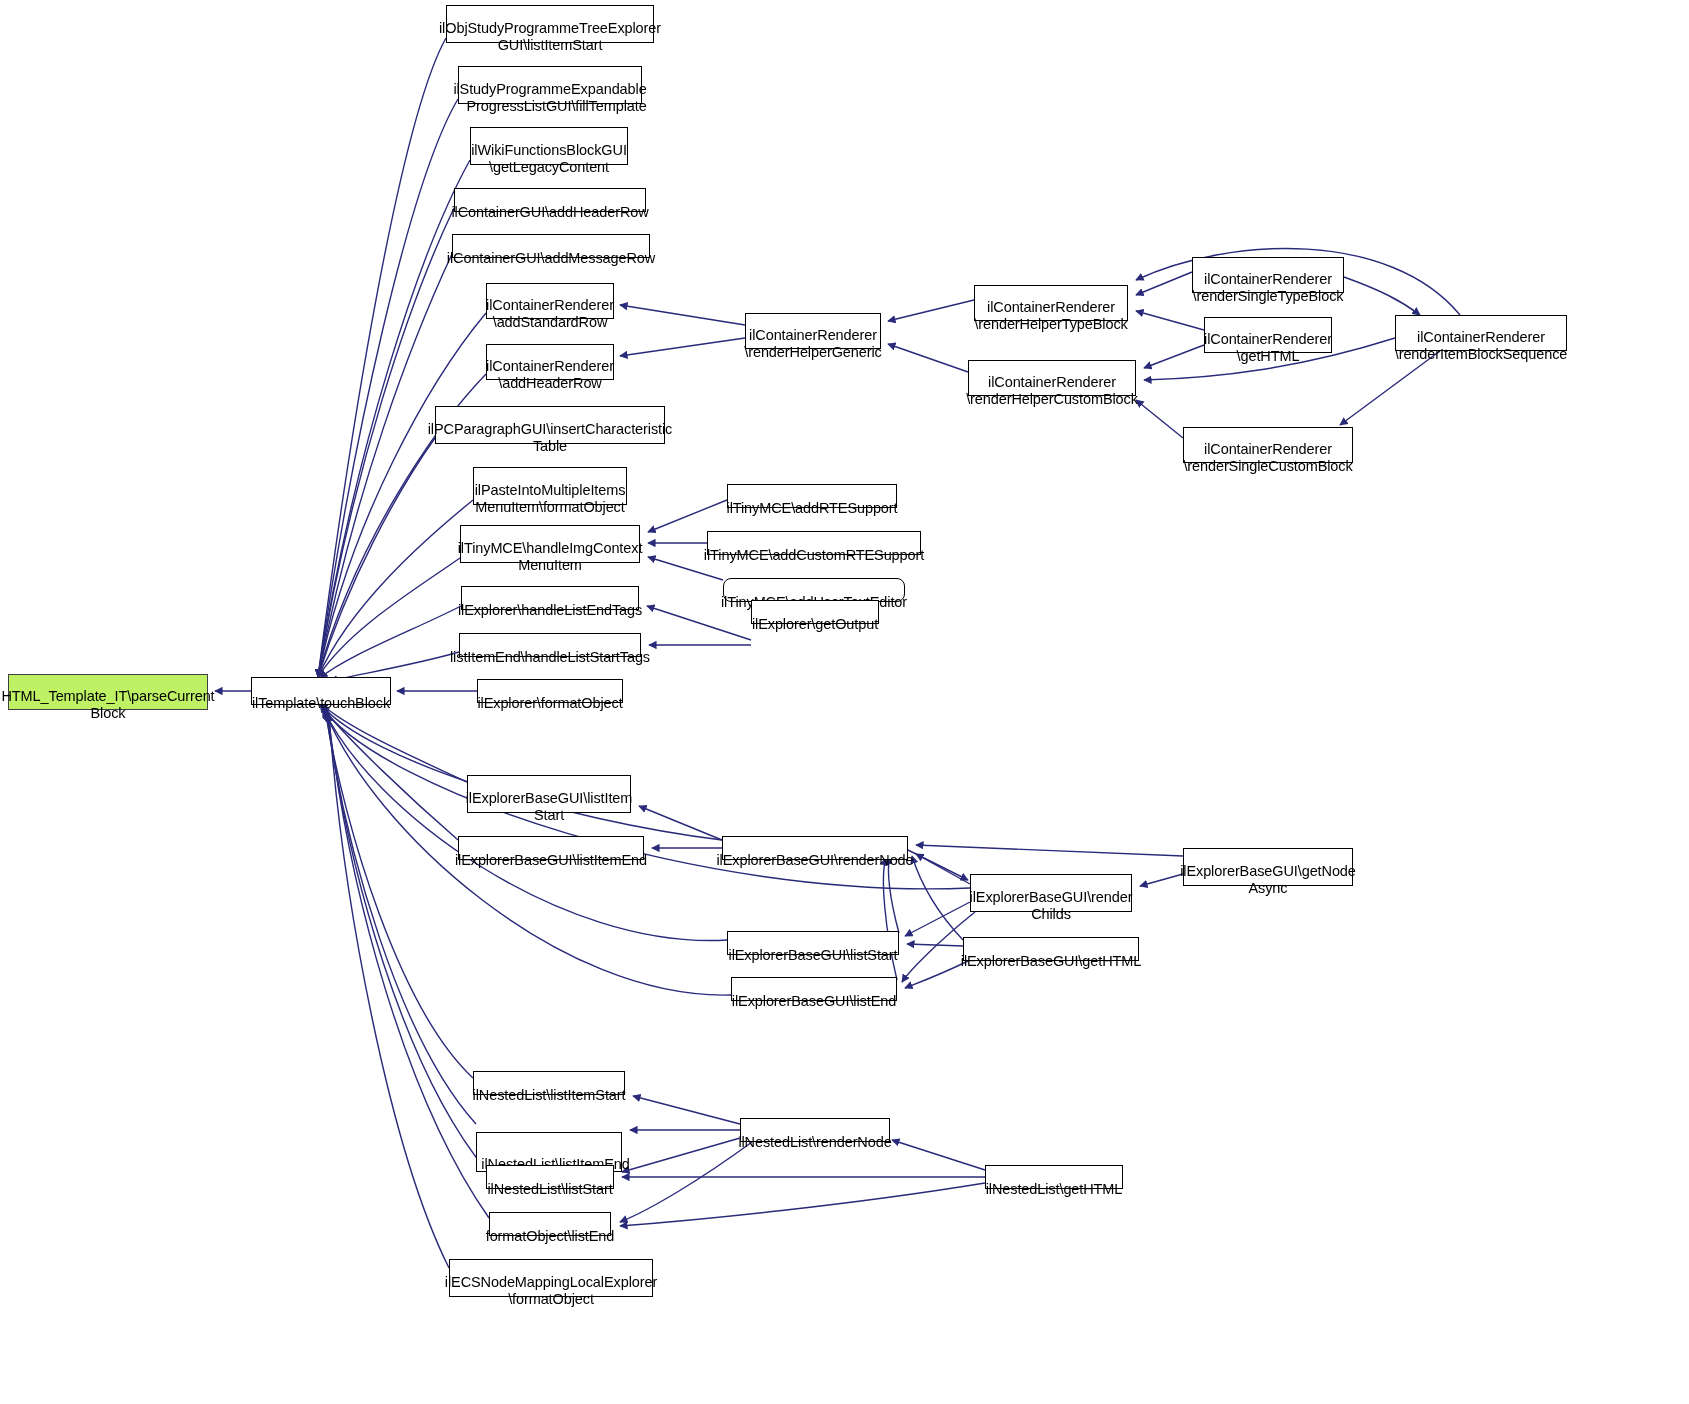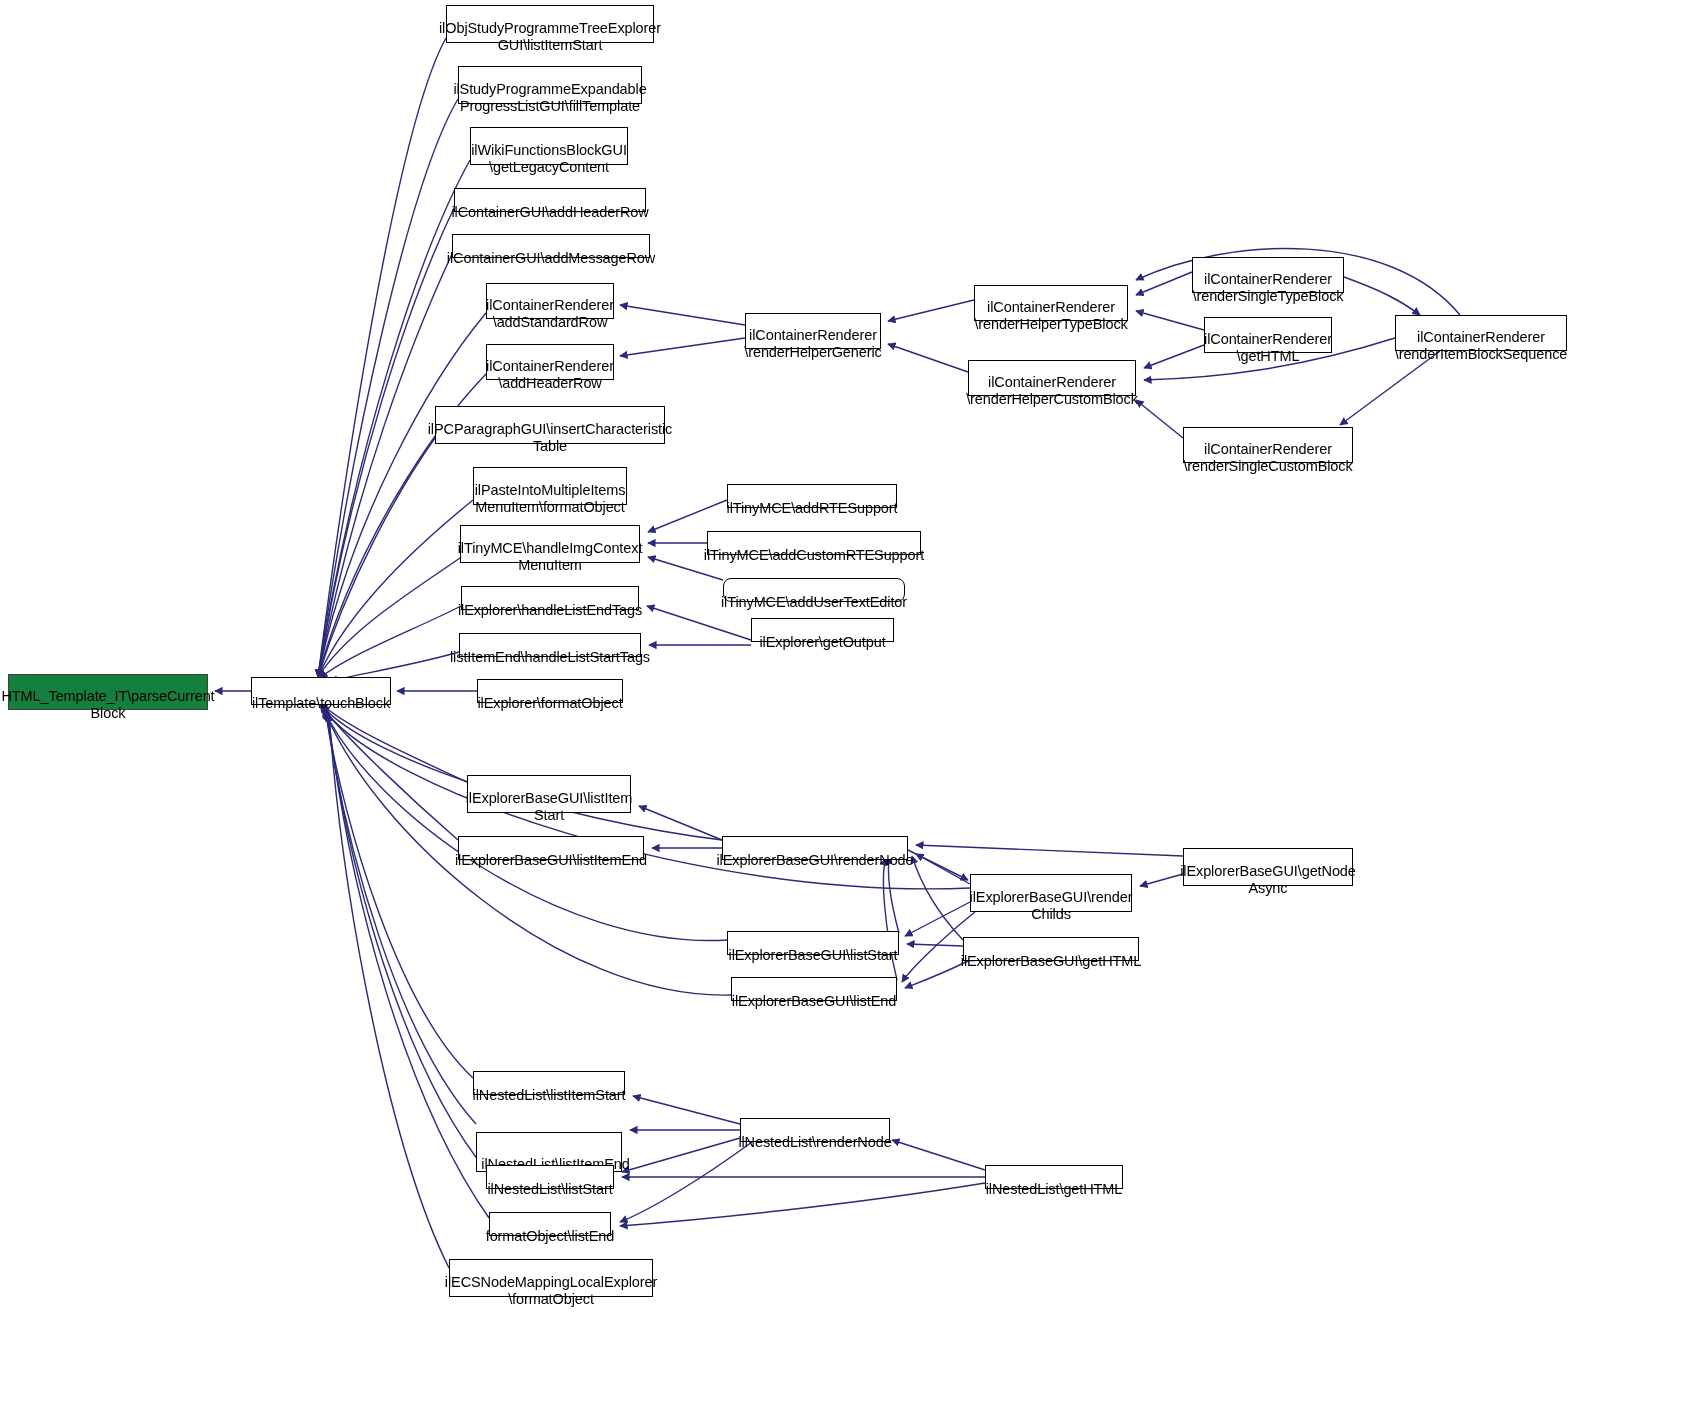--- a/index.html
+++ b/index.html
@@ -2,21 +2,21 @@
 <html><head>
 <meta charset="utf-8">
 <style>
   html,body{margin:0;padding:0;background:#ffffff;}
   body{font-family:"Liberation Sans",sans-serif;}
   #graph{position:relative;width:1689px;height:1404px;background:#fff;overflow:hidden;}
   #edges{position:absolute;left:0;top:0;width:1689px;height:1404px;}
   .node{position:absolute;box-sizing:border-box;border:1px solid #000;background:#fff;
         display:flex;align-items:center;justify-content:center;text-align:center;
         font-size:14.5px;line-height:17px;color:#000;letter-spacing:-0.1px;}
-  .node.root{background:#15803d;border:1px solid #404040;}
+  .node.root{background:#bef264;border:1px solid #404040;}
   .node span{display:block;padding:0 4px;white-space:pre-line;margin-top:25px;}
 </style>
 </head>
 <body>
 
 <div id="graph">
   <svg id="edges" viewBox="0 0 1689 1404">
       <defs>
         <marker id="ah" viewBox="0 0 10 10" refX="9" refY="5" markerWidth="6" markerHeight="6" orient="auto-start-reverse">
           <path d="M 0 0 L 10 5 L 0 10 z" fill="#2a2a7a"></path>
@@ -89,21 +89,21 @@
       <span>HTML_Template_IT\parseCurrent
 Block</span>
     </div>
     <div class="node" style="left: 251px; top: 677px; width: 140px; height: 28px;">
       <span>ilTemplate\touchBlock</span>
     </div>
     <div class="node" style="left: 446px; top: 5px; width: 208px; height: 38px;">
       <span>ilObjStudyProgrammeTreeExplorer
 GUI\listItemStart</span>
     </div>
-    <div class="node" style="left: 458px; top: 66px; width: 184px; height: 38px;">
+    <div class="node" style="left: 458px; top: 66px; width: 184px; height: 38px; text-align: right;">
       <span>ilStudyProgrammeExpandable
 ProgressListGUI\fillTemplate</span>
     </div>
     <div class="node" style="left: 470px; top: 127px; width: 158px; height: 38px;">
       <span>ilWikiFunctionsBlockGUI
 \getLegacyContent</span>
     </div>
     <div class="node" style="left: 454px; top: 188px; width: 192px; height: 24px; justify-content: center;">
       <span>ilContainerGUI\addHeaderRow</span>
     </div>
@@ -192,21 +192,21 @@
     </div>
     <div class="node" style="left: 727px; top: 484px; width: 170px; height: 24px;">
       <span>ilTinyMCE\addRTESupport</span>
     </div>
     <div class="node" style="left: 707px; top: 531px; width: 214px; height: 24px;">
       <span>ilTinyMCE\addCustomRTESupport</span>
     </div>
     <div class="node" style="left: 723px; top: 578px; width: 182px; height: 24px; border-radius: 8px;">
       <span>ilTinyMCE\addUserTextEditor</span>
     </div>
-    <div class="node" style="left: 751px; top: 618px; width: 143px; height: 24px;">
+    <div class="node" style="left: 751px; top: 600px; width: 128px; height: 24px;">
       <span>ilExplorer\getOutput</span>
     </div>
     <div class="node" style="left: 722px; top: 836px; width: 186px; height: 24px;">
       <span>ilExplorerBaseGUI\renderNode</span>
     </div>
     <div class="node" style="left: 970px; top: 874px; width: 162px; height: 38px;">
       <span>ilExplorerBaseGUI\render
 Childs</span>
     </div>
     <div class="node" style="left: 1183px; top: 848px; width: 170px; height: 38px;">

